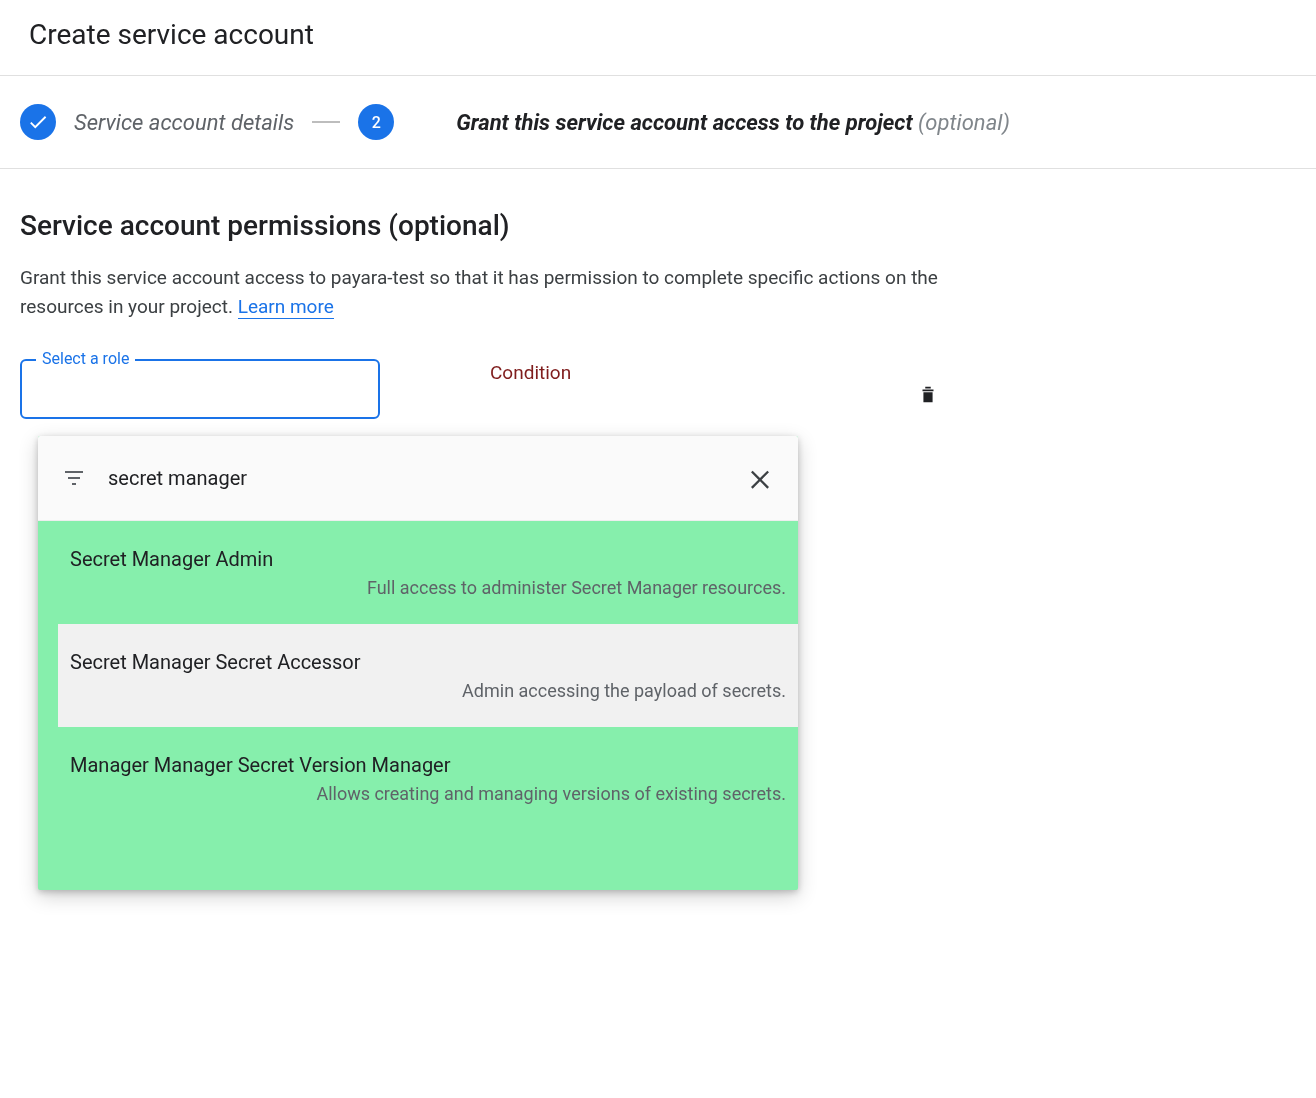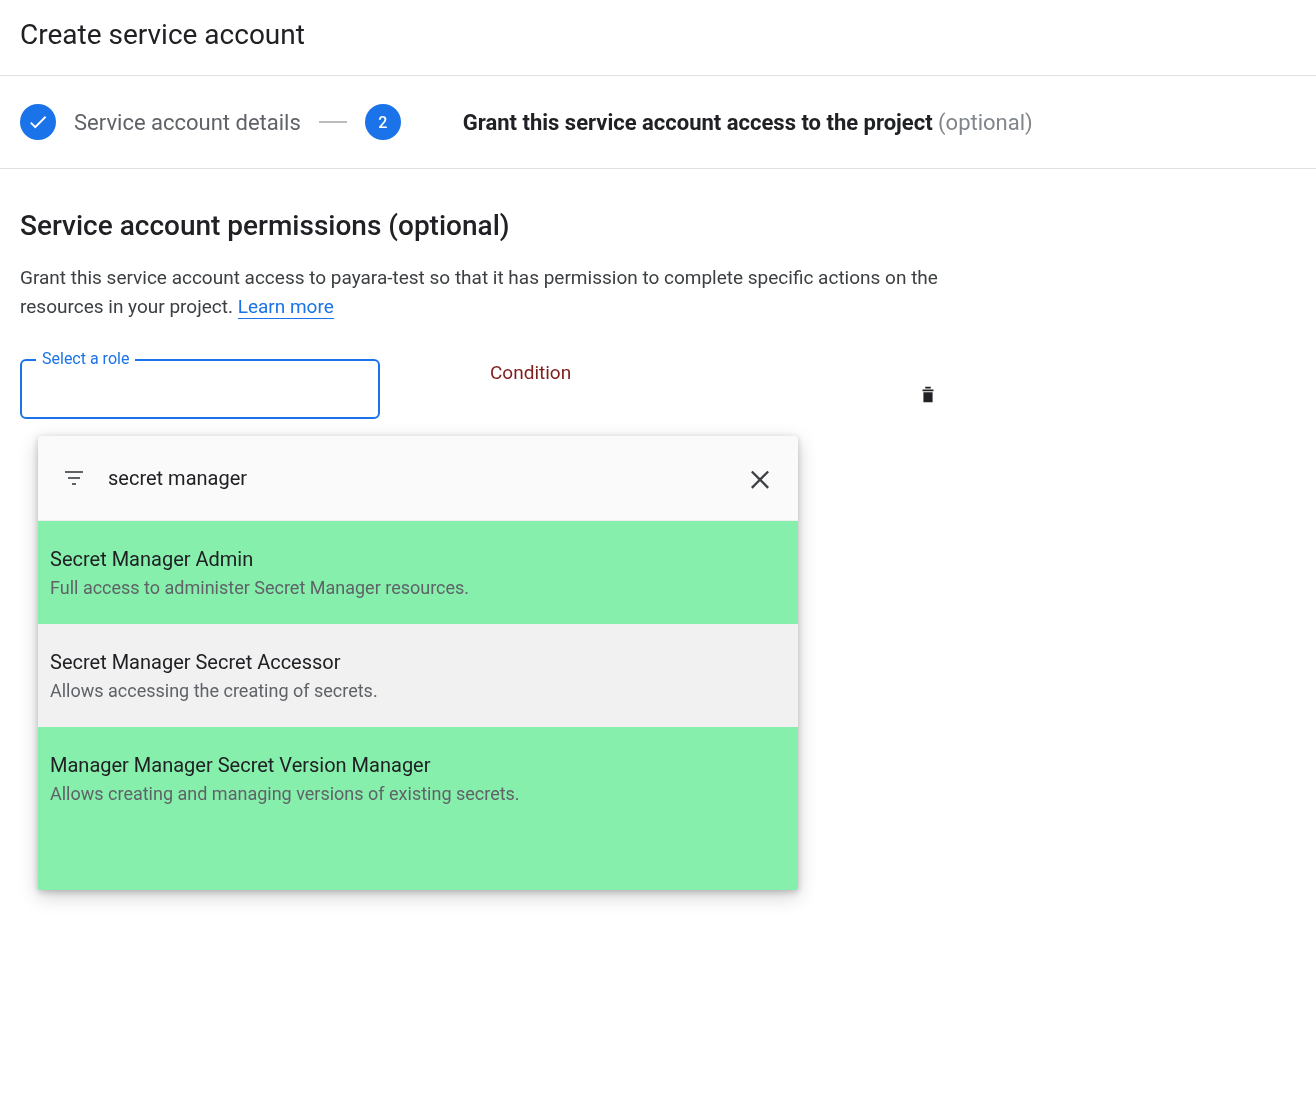--- a/index.html
+++ b/index.html
@@ -6,41 +6,41 @@
   body {
     font-family: Roboto, "Helvetica Neue", Arial, sans-serif;
     background: #fff;
     color: #202124;
     font-size: 14px;
     width: 1316px;
   }
   .page-title {
     font-size: 28px;
     font-weight: 400;
-    padding: 18px 20px 24px;
+    padding: 18px 29px 24px;
     color: #202124;
   }
   .divider { border-top: 1px solid #e0e0e0; }
 
   .stepper {
     display: flex;
     align-items: center;
     padding: 28px 20px;
     gap: 18px;
   }
   .step { display: flex; align-items: center; gap: 18px; }
   .step-circle {
     width: 36px; height: 36px; border-radius: 50%;
     background: #1a73e8; color: #fff;
     display: flex; align-items: center; justify-content: center;
     font-size: 16px; font-weight: 500;
     flex-shrink: 0;
   }
   .step-circle svg { width: 22px; height: 22px; fill: #fff; }
-  .step-label { font-size: 22px; color: #5f6368; }
+  .step-label { font-size: 22px; color: #5f6368; font-style: italic; }
   .step-label.active { color: #202124; font-weight: 700; margin-left: 44px; }
   .optional-suffix { color: #80868b; font-weight: 400; }
   .step-connector { width: 28px; border-top: 2px solid #bdbdbd; }
 
   .content { padding: 40px 20px 20px; }
   .section-heading { font-size: 28px; font-weight: 500; margin-bottom: 22px; }
   .section-desc {
     font-size: 19px; line-height: 1.5; color: #3c4043;
     max-width: 920px; margin-bottom: 38px;
   }
@@ -99,24 +99,24 @@
     max-height: 470px;
     overflow-y: scroll;
   }
   .dropdown-list::-webkit-scrollbar { width: 18px; }
   .dropdown-list::-webkit-scrollbar-track { background: #f1f1f1; }
   .dropdown-list::-webkit-scrollbar-thumb { background: #c1c1c1; }
   .dropdown-list::-webkit-scrollbar-button {
     display: block; height: 18px; background: #f1f1f1;
   }
 
-  .role-item { padding: 26px 12px; cursor: pointer; }
+  .role-item { padding: 26px 12px; cursor: pointer; margin-left: 20px; }
   .role-item.selected { background: #f1f1f1; }
   .role-name { font-size: 20px; color: #202124; margin-bottom: 6px; }
-  .role-desc { font-size: 18px; color: #5f6368; }
+  .role-desc { font-size: 18px; color: #5f6368; text-align: right; }
 
   .spacer { height: 60px; }
 </style>
 </head>
 <body>
 
 <div class="page-title">Create service account</div>
 <div class="divider"></div>
 
 <div class="stepper">
@@ -176,21 +176,21 @@
       </span>
     </div>
   </div>
   <div class="dropdown-list">
     <div class="role-item">
       <div class="role-name">Secret Manager Admin</div>
       <div class="role-desc">Full access to administer Secret Manager resources.</div>
     </div>
     <div class="role-item selected">
       <div class="role-name">Secret Manager Secret Accessor</div>
-      <div class="role-desc">Allows accessing the creating of secrets.</div>
+      <div class="role-desc">Admin accessing the payload of secrets.</div>
     </div>
     <div class="role-item">
       <div class="role-name">Manager Manager Secret Version Manager</div>
       <div class="role-desc">Allows creating and managing versions of existing secrets.</div>
     </div>
     <div class="spacer"></div>
   </div>
 </div>
 
 </body></html>

